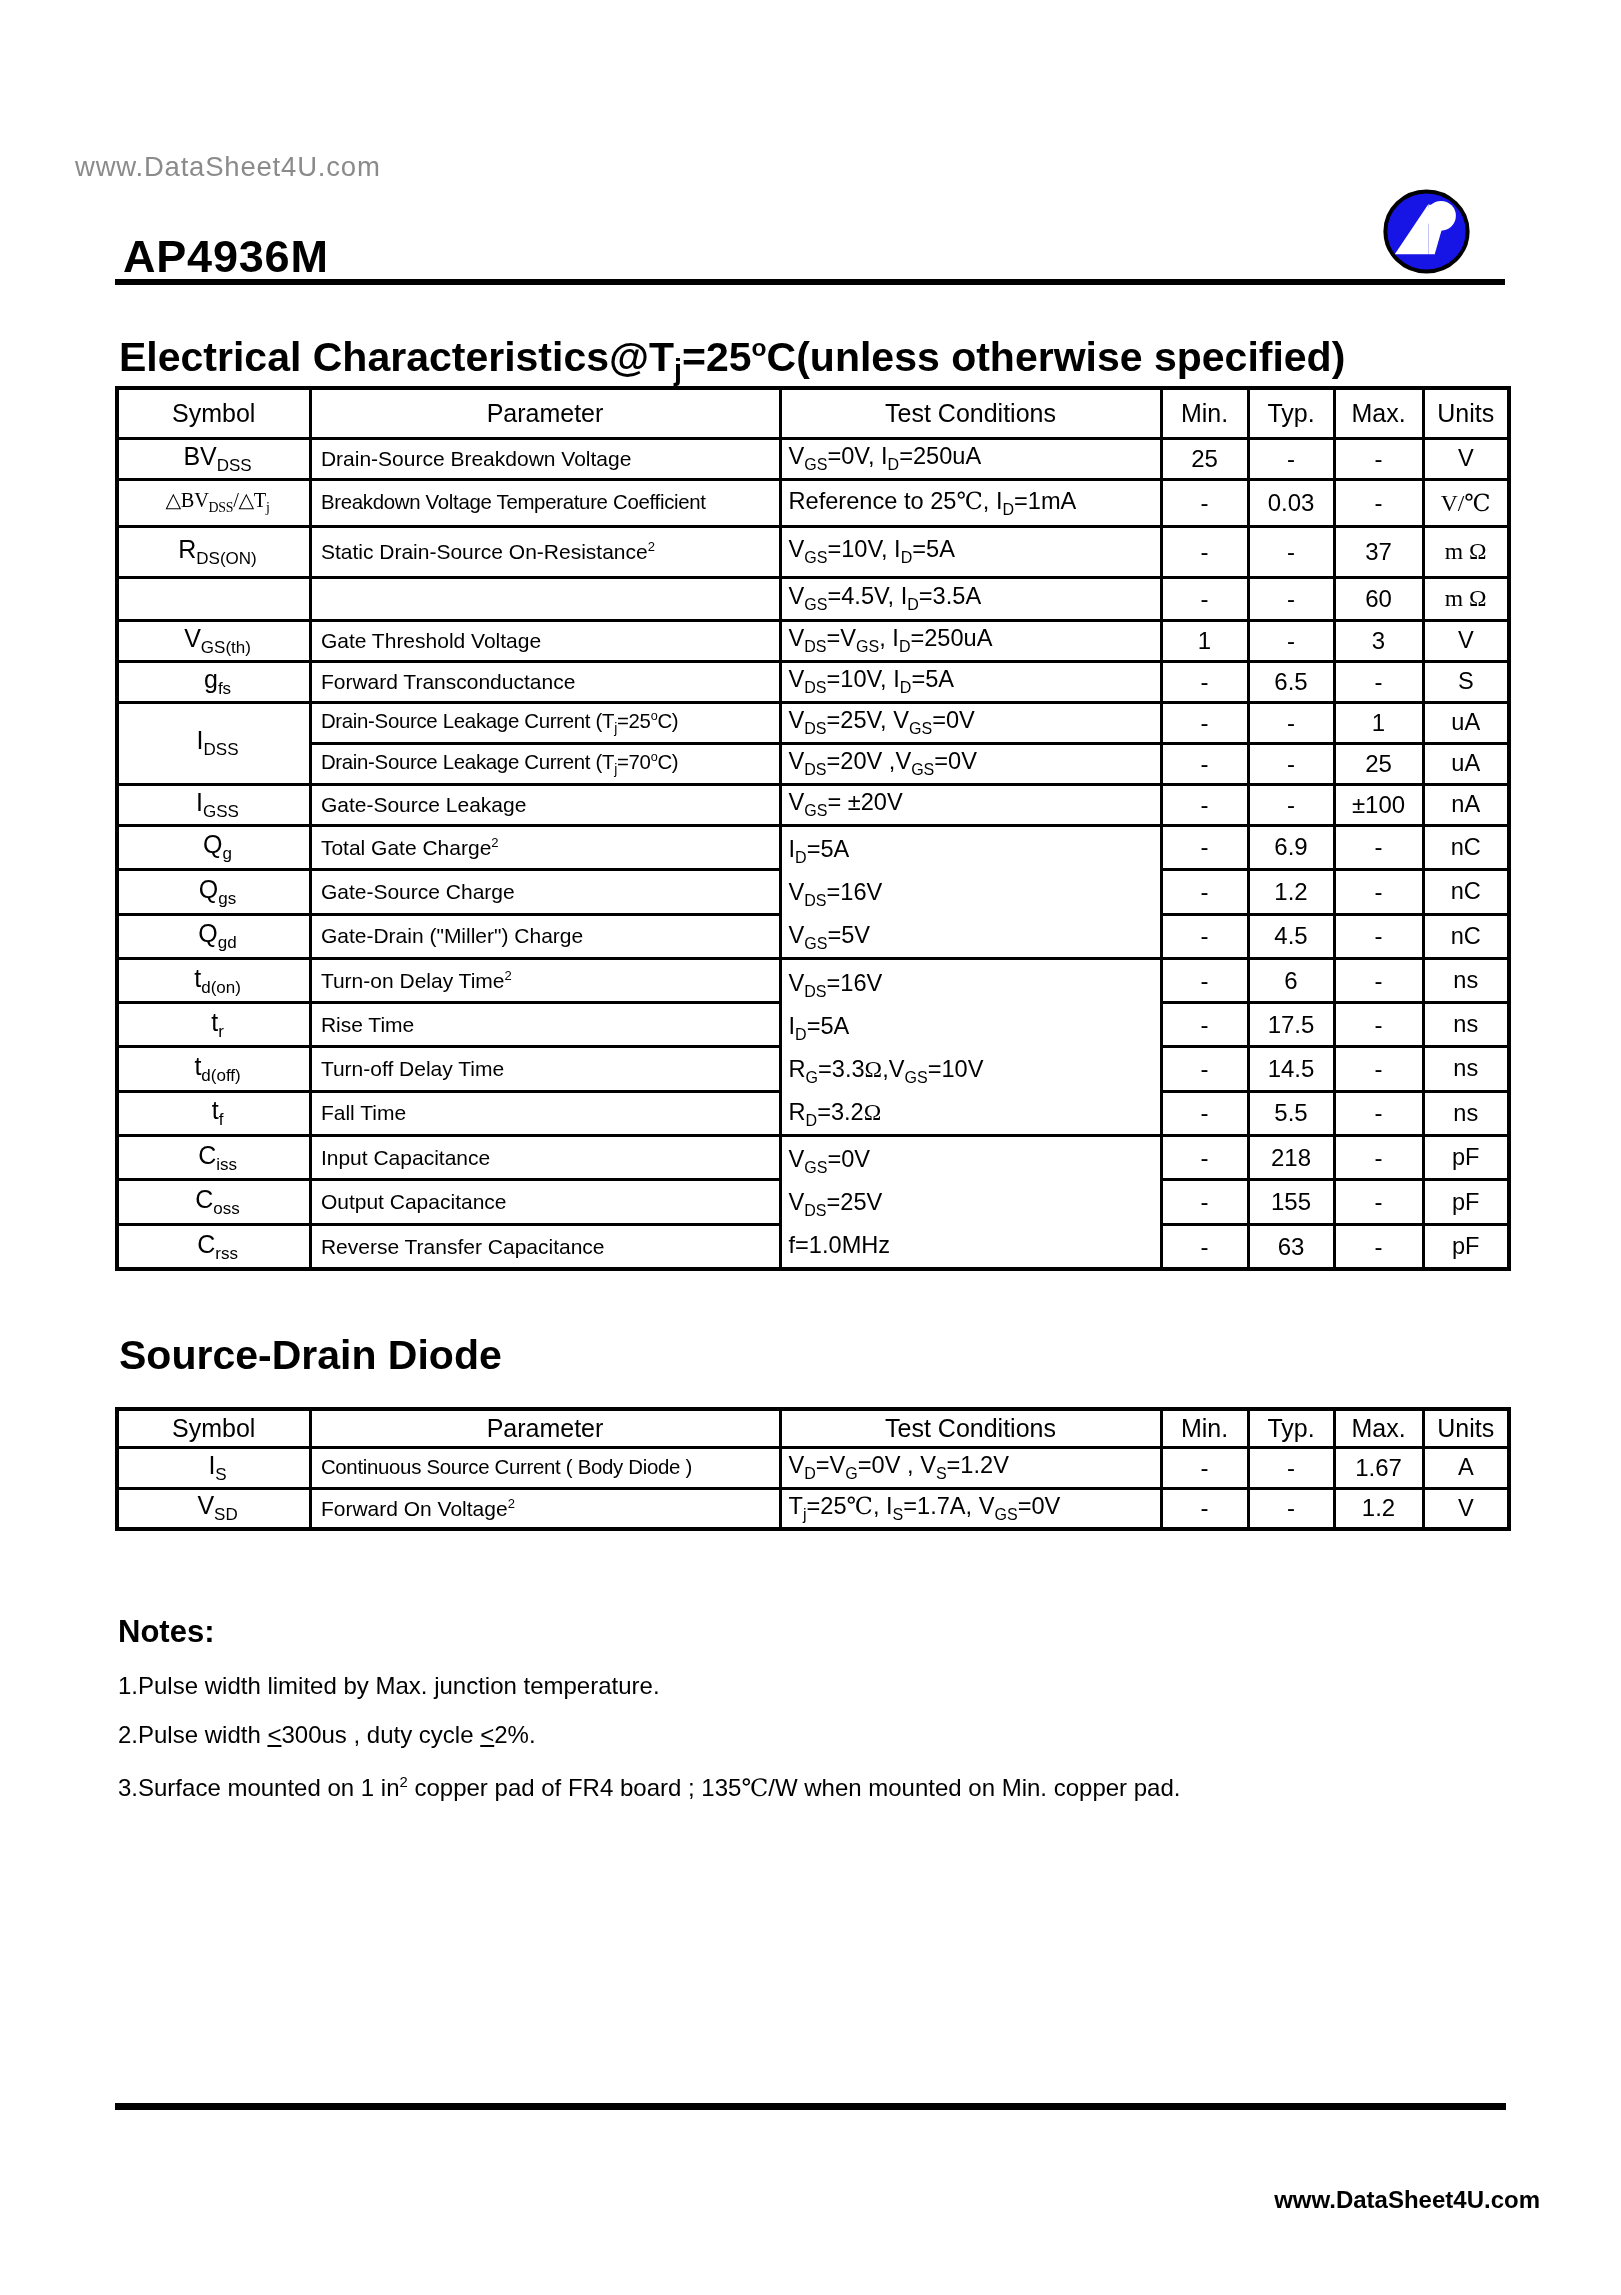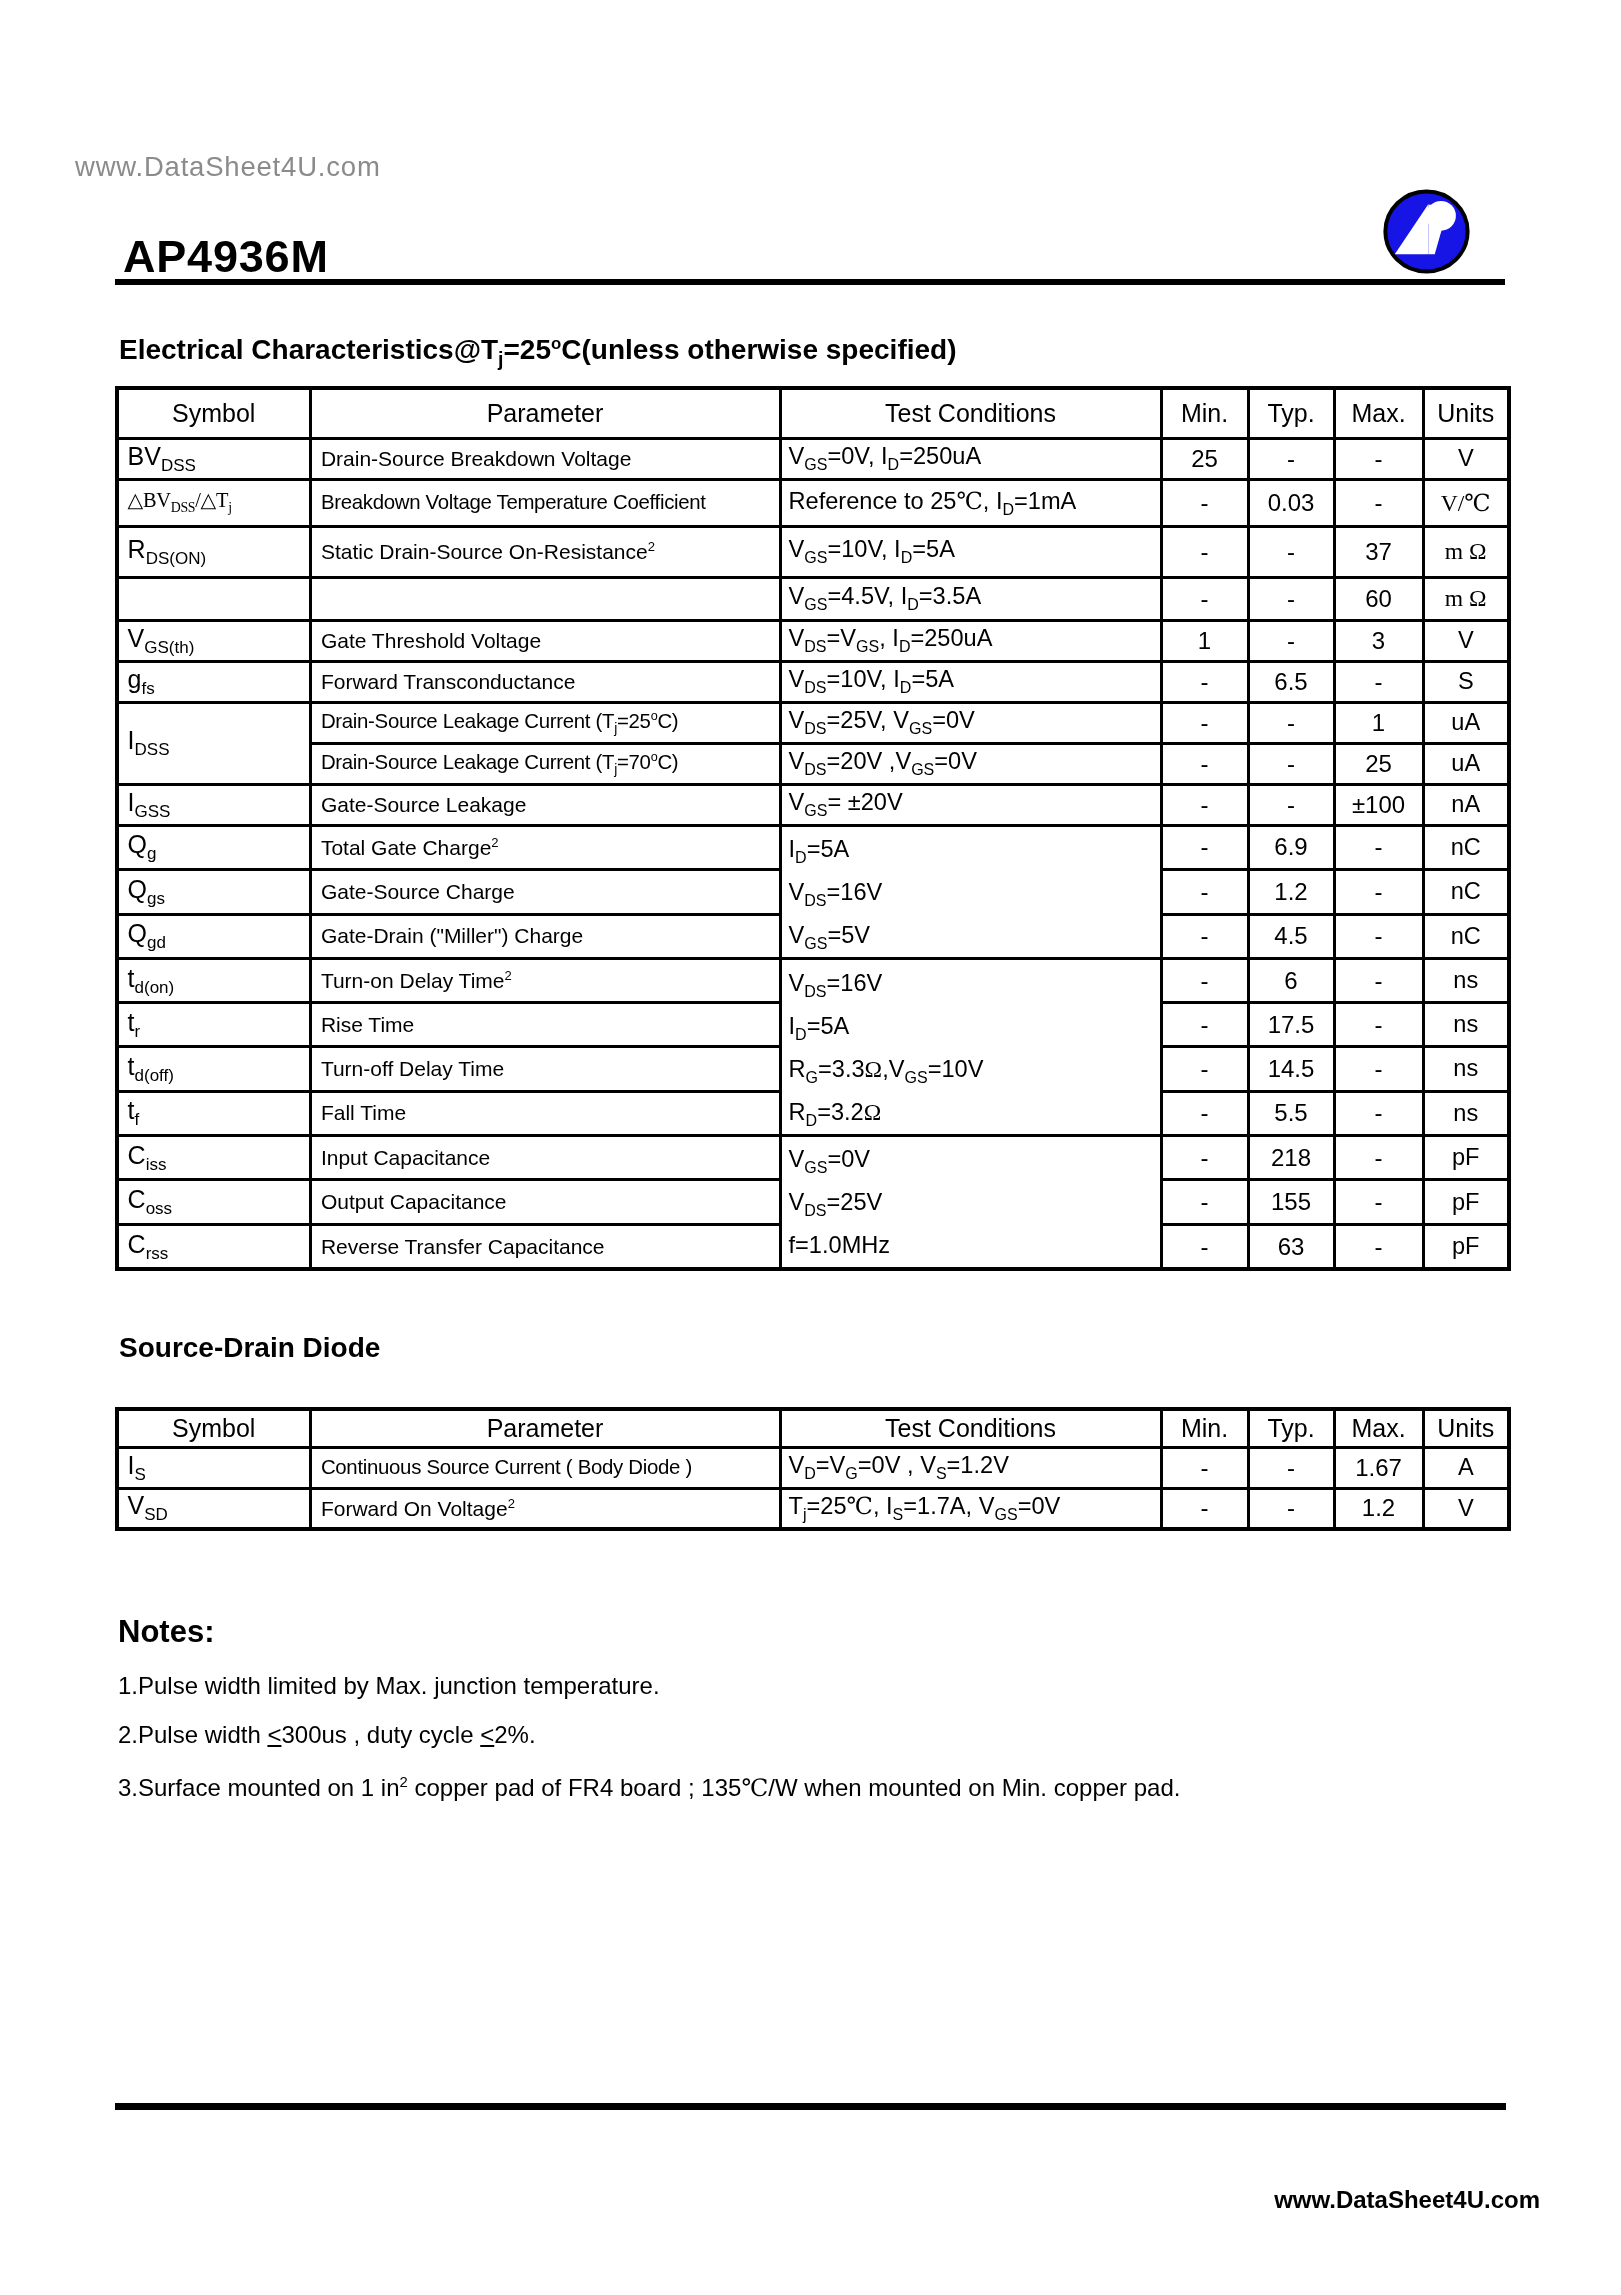--- a/index.html
+++ b/index.html
@@ -4,38 +4,38 @@
 <style>
   html,body{margin:0;padding:0;background:#ffffff;}
   .page{
     position:relative;width:1622px;height:2295px;background:#ffffff;
     font-family:"Liberation Sans","DejaVu Sans",sans-serif;color:#000;overflow:hidden;
   }
   .watermark{position:absolute;left:75px;top:151px;font-size:27.5px;color:#8b8b8b;letter-spacing:0.8px;}
   .partnum{position:absolute;left:123px;top:231px;font-size:45px;font-weight:bold;letter-spacing:0.8px;}
   .logo{position:absolute;left:1383px;top:189px;width:87px;height:85px;}
   .hrule{position:absolute;left:115px;top:279px;width:1390px;height:6.3px;background:#000;}
-  .sectitle{position:absolute;font-size:28px;font-weight:bold;letter-spacing:0px;white-space:nowrap;}
+  .sectitle{position:absolute;font-size:41px;font-weight:bold;letter-spacing:0px;white-space:nowrap;}
   .sectitle sup{font-size:0.6em;}
   .sectitle sub{font-size:0.7em;}
   .t1{left:119px;top:334px;}
   .t2{left:119px;top:1332px;}
 
   table.spec{border-collapse:collapse;table-layout:fixed;background:#fff;position:absolute;left:115px;border:4.7px solid #000;}
   .spec1{top:386px;}
   .spec2{top:1407px;}
   .spec td,.spec th{border:3.9px solid #000;overflow:hidden;}
   .spec thead th{font-weight:normal;font-size:25px;text-align:center;vertical-align:middle;}
   .spec1 thead tr{height:50px;}
   .spec2 thead tr{height:38px;}
   .spec tbody tr{height:41px;}
   .spec1 tbody tr:nth-child(2){height:47px;}
   .spec1 tbody tr:nth-child(3){height:51px;}
   .spec1 tbody tr:nth-child(4){height:43px;}
-  td.sym{font-size:25px;text-align:left;padding-left:8.6px;vertical-align:middle;}
+  td.sym{font-size:25px;text-align:center;padding-left:8.6px;vertical-align:middle;}
   td.par{font-size:21px;text-align:left;padding-left:9.4px;vertical-align:middle;}
   td.tc{font-size:23.6px;text-align:left;padding-left:7px;vertical-align:middle;}
   td.val{font-size:24px;text-align:center;vertical-align:middle;}
   td.unit{font-size:23.6px;text-align:center;vertical-align:middle;}
   td.sm{font-size:20.4px;letter-spacing:-0.3px;}
   td.tcm{vertical-align:top;padding:1.6px 0 0 7px;}
   .tcl{height:43px;line-height:43px;white-space:nowrap;}
   .spec sub{font-size:0.68em;}
   .spec sup{font-size:0.62em;}
   .sf{font-family:"Liberation Serif","DejaVu Serif",serif;}

